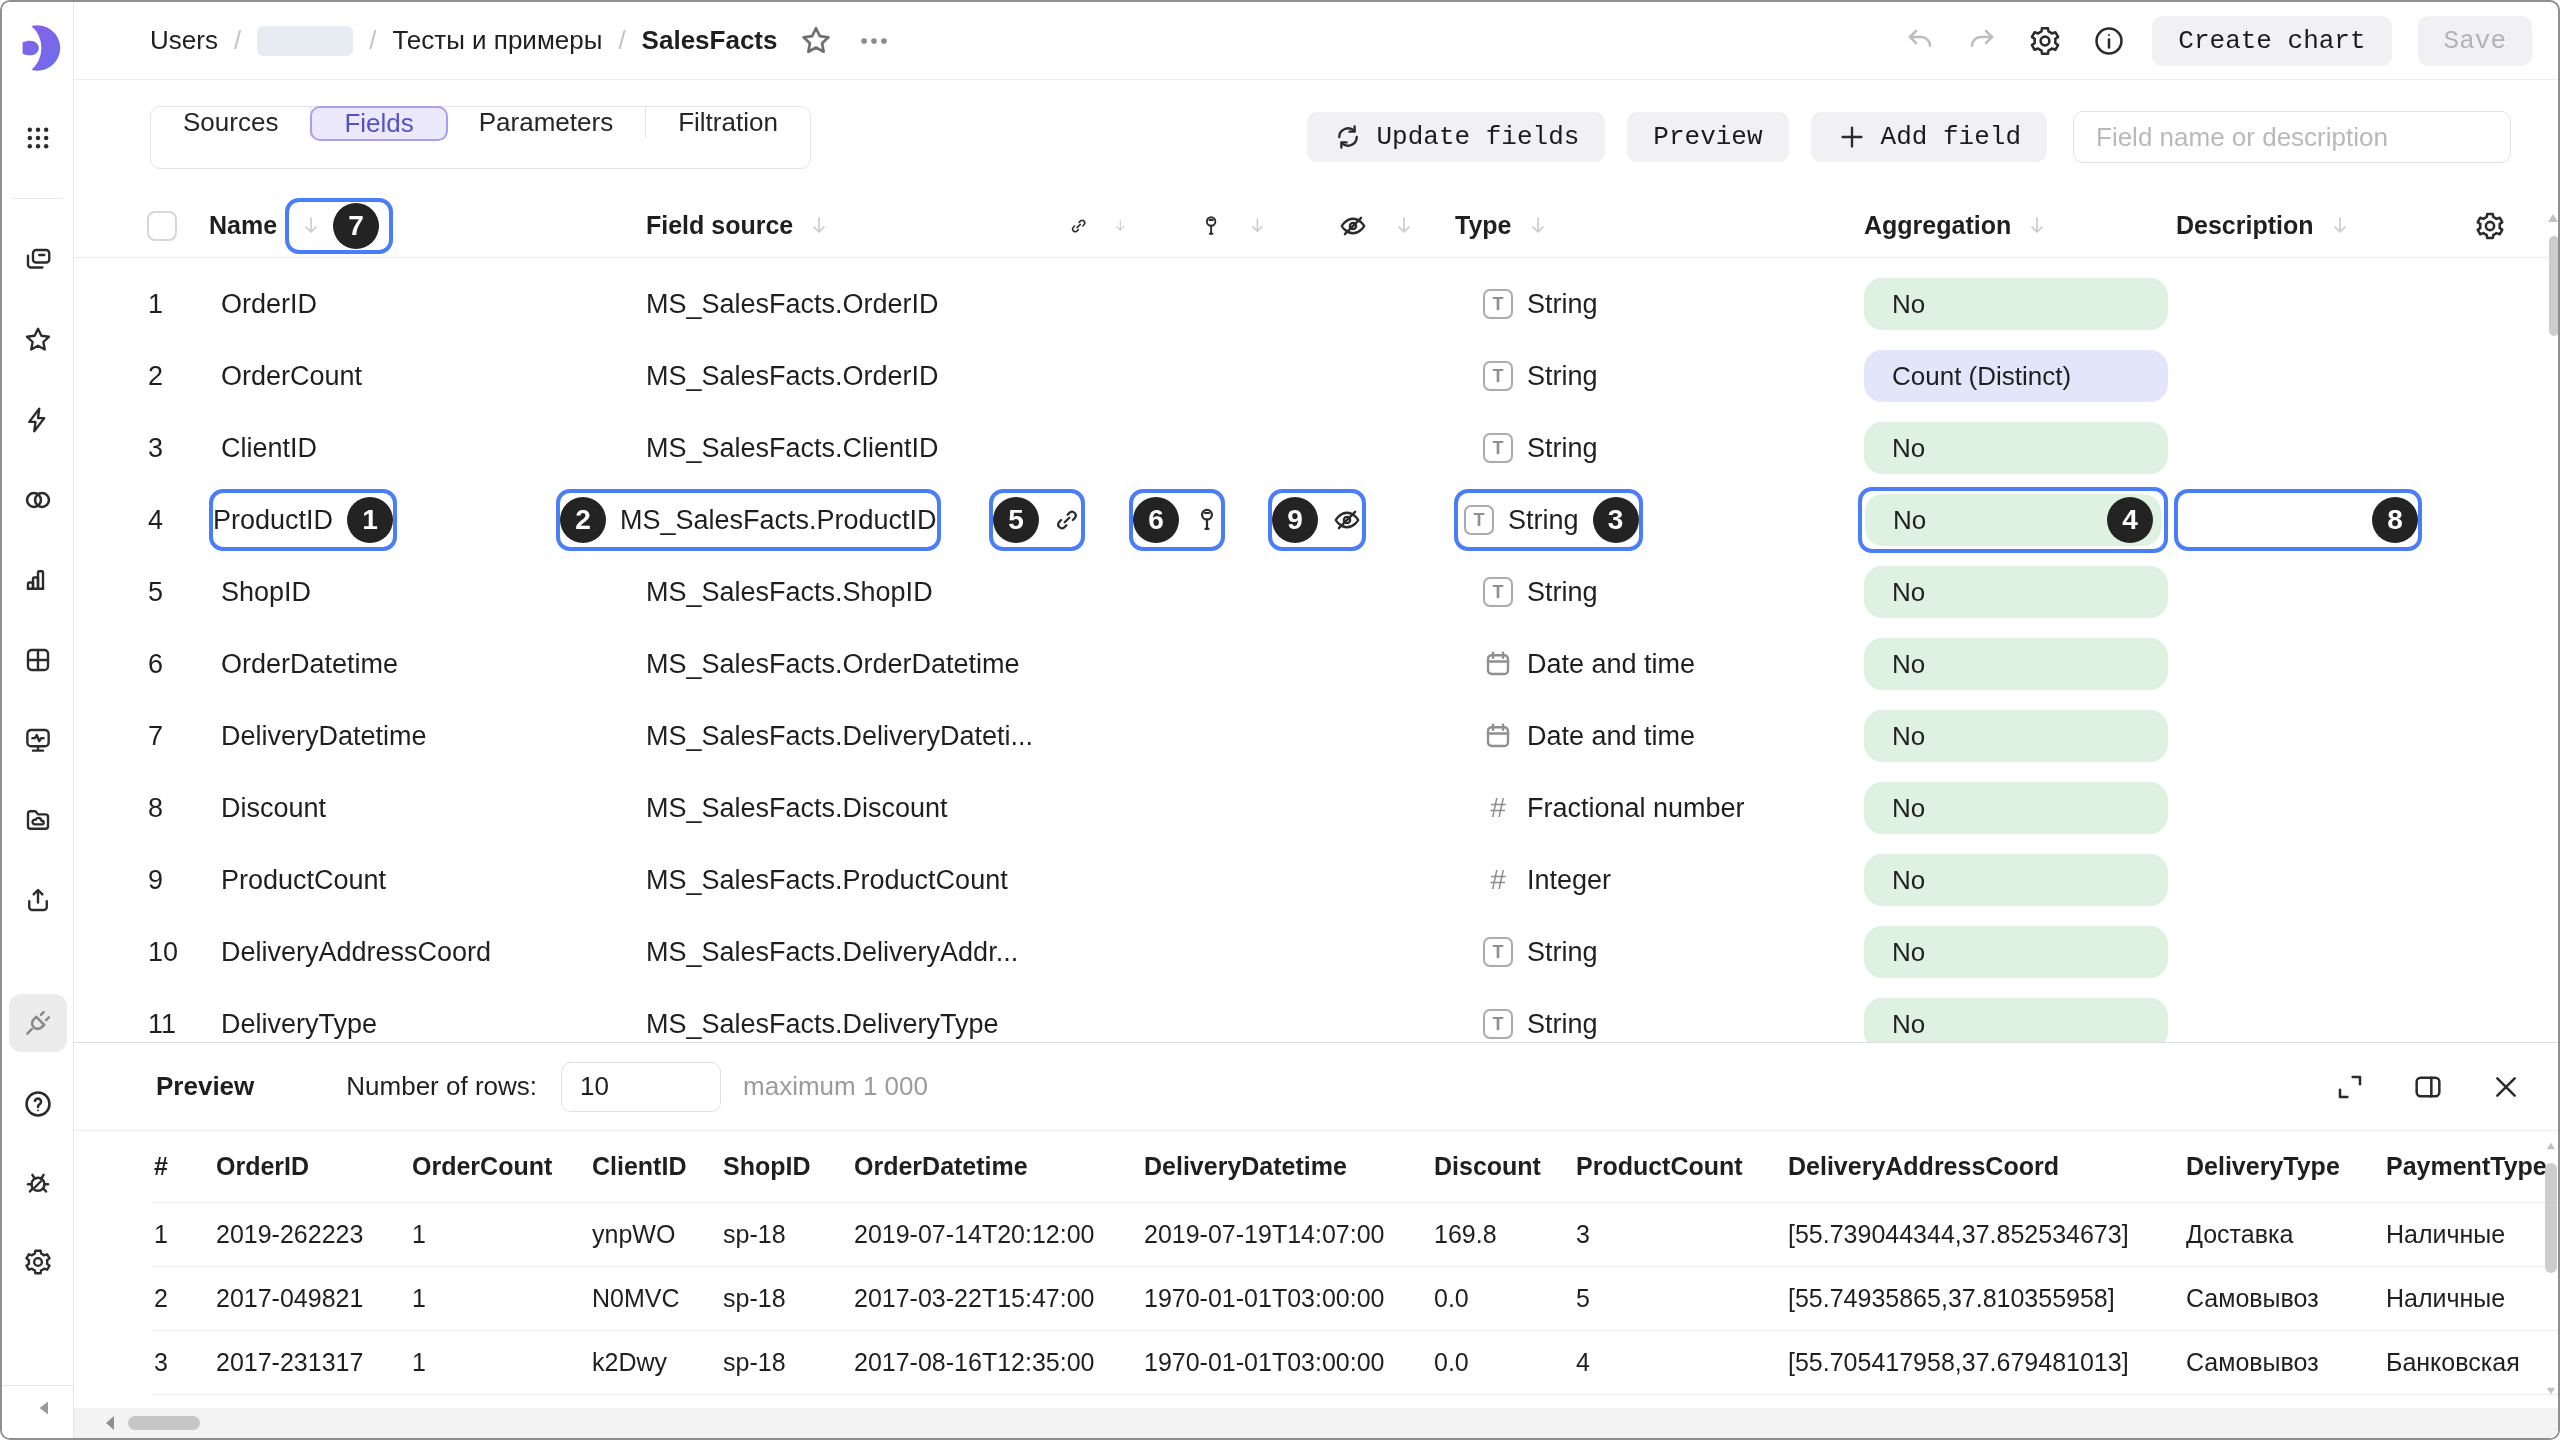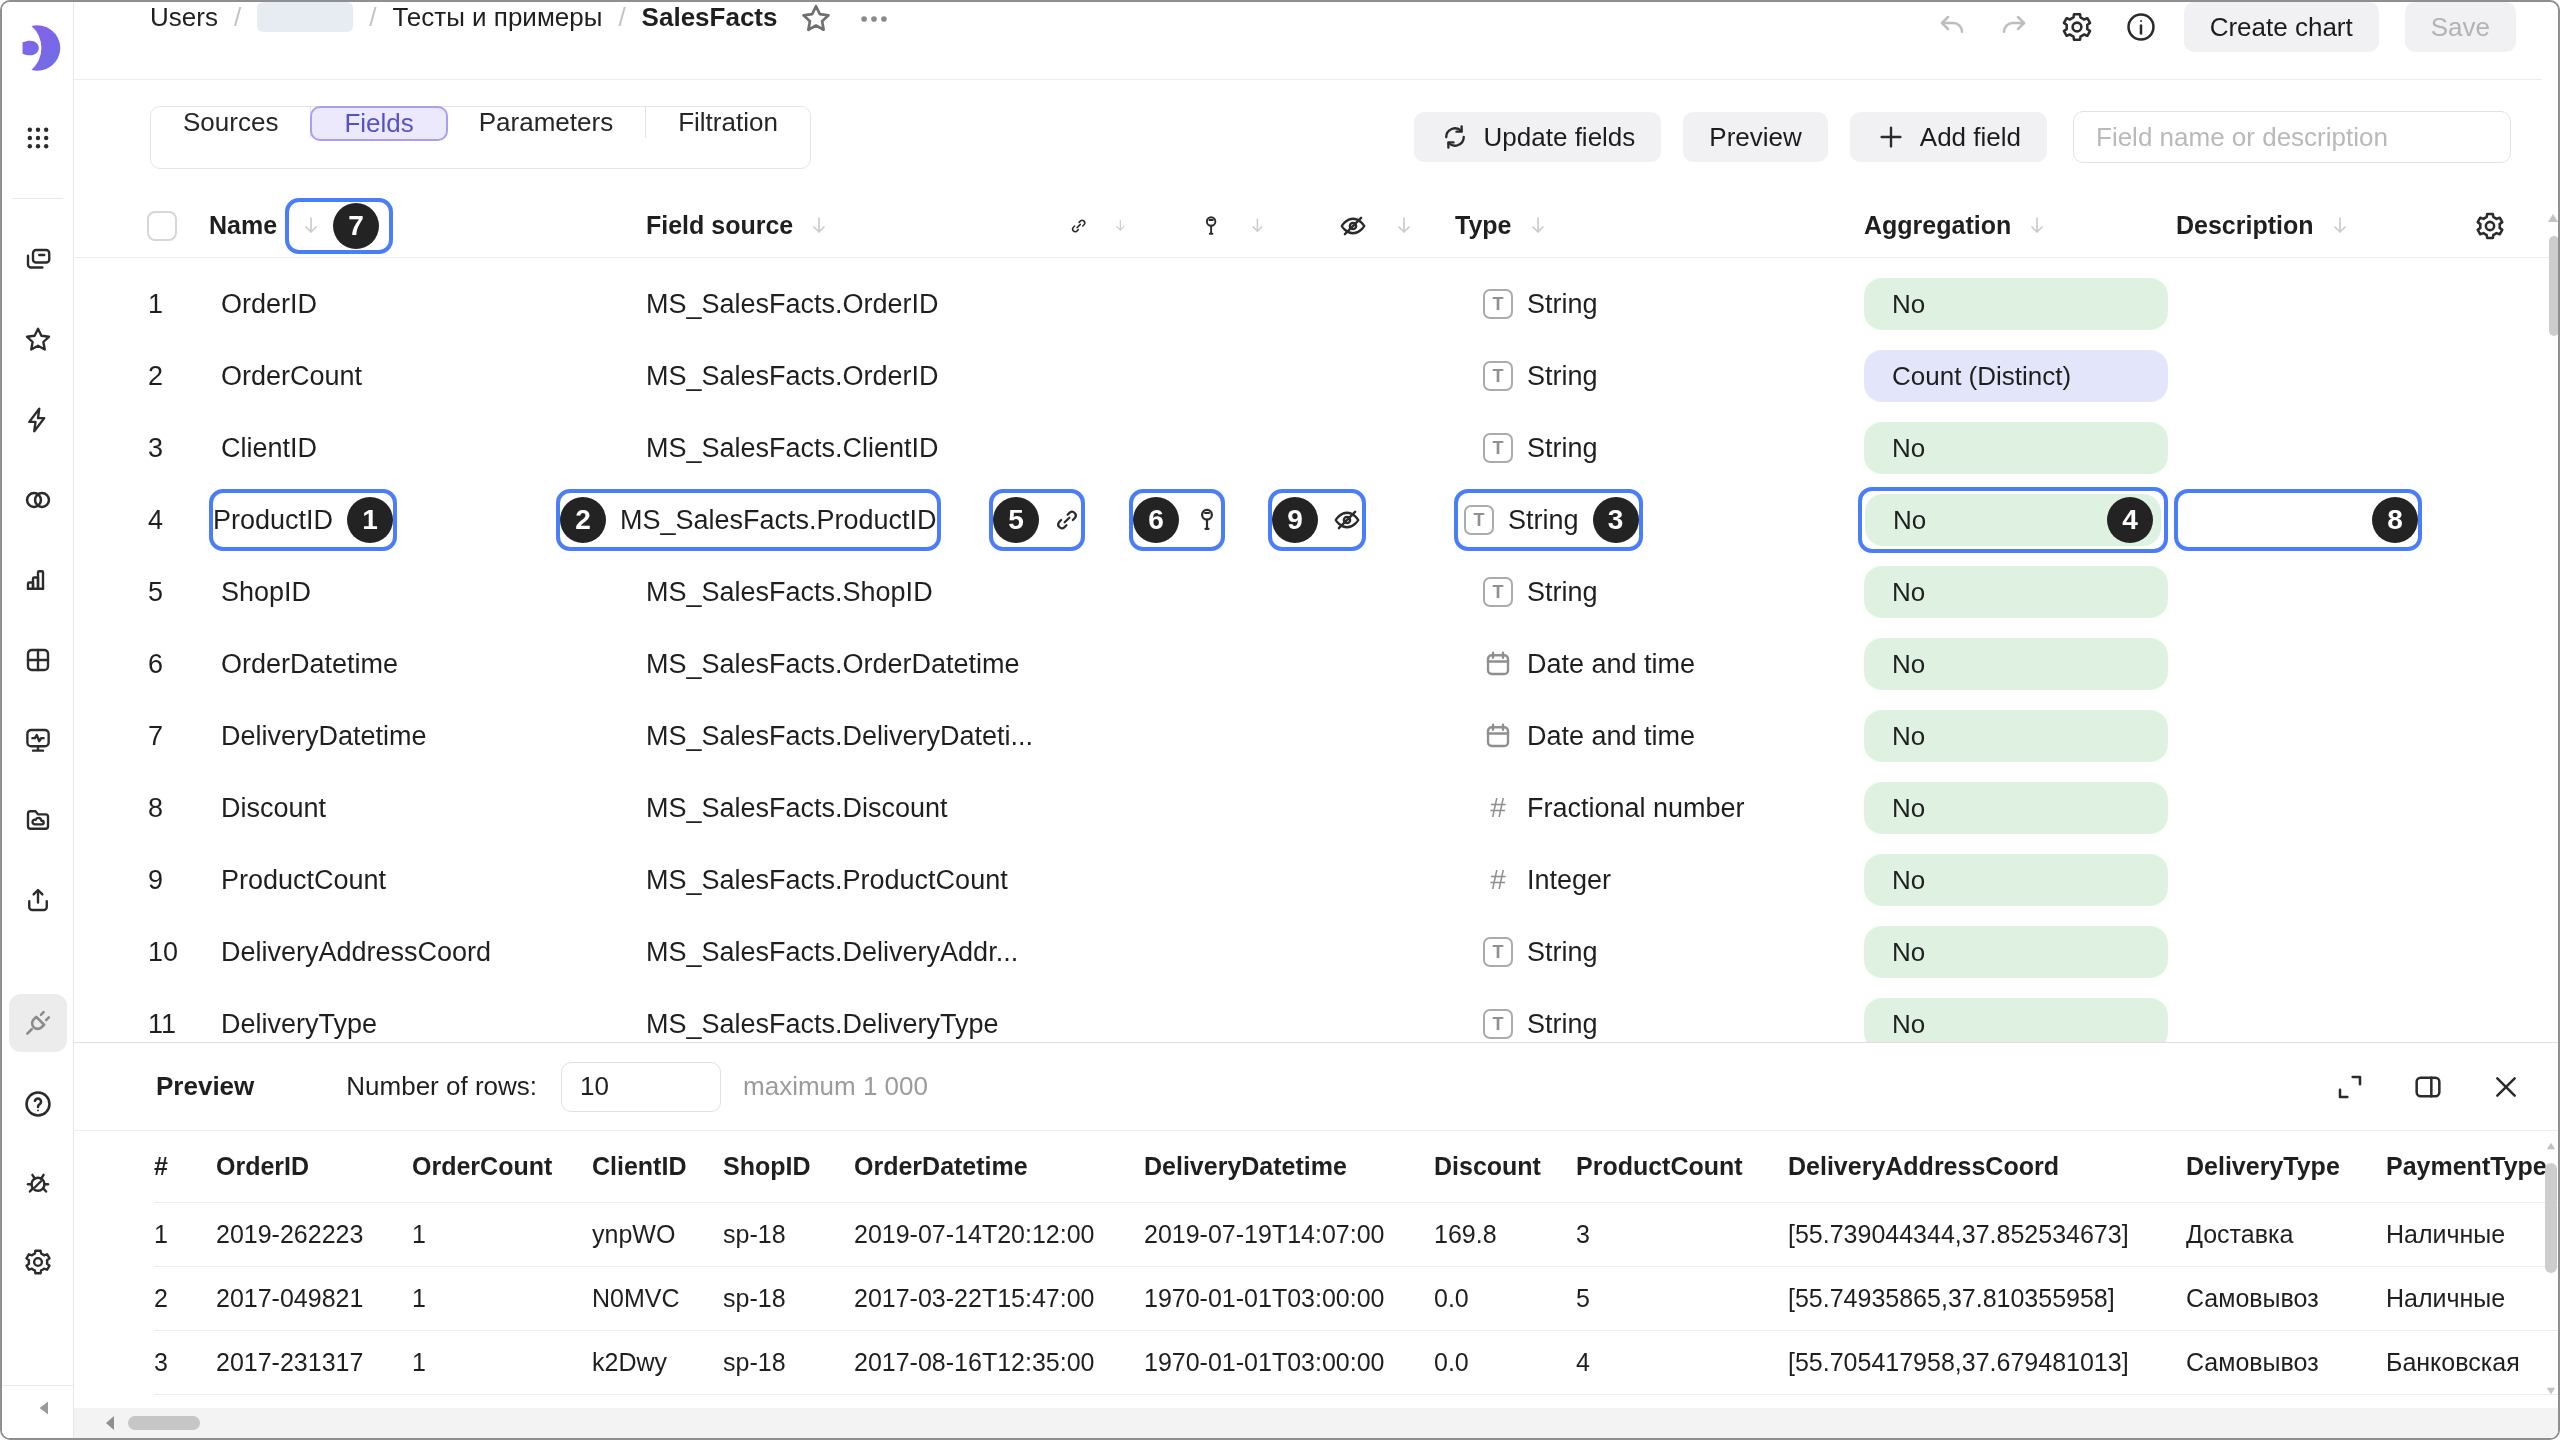--- a/index.html
+++ b/index.html
@@ -12,30 +12,30 @@
   
   .sidebar{position:absolute;left:0;top:0;width:72px;height:100%;background:#fff;border-right:1px solid #e6e6e6;z-index:30;}
   .logo{position:absolute;left:50%;top:46px;transform:translate(-50%,-50%);}
   .sb-item{position:absolute;left:50%;transform:translate(-50%,-50%);width:58px;height:58px;border-radius:12px;
     display:flex;align-items:center;justify-content:center;background:transparent;border:none;padding:0;cursor:pointer;}
   .sb-item.selected{background:#ececec;}
   .sb-item.selected .ico{stroke:#8a8a8a;}
   .sb-divider{position:absolute;left:10px;right:10px;height:1px;background:#e8e8e8;}
 
   
-  .topbar{position:absolute;left:72px;top:0;right:16px;height:78px;border-bottom:1px solid #ededed;
-    display:flex;align-items:flex-start;padding:0 26px 0 76px;font-size:26px;}
+  .topbar{position:absolute;left:72px;top:0;right:0;height:78px;border-bottom:1px solid #ededed;
+    display:flex;align-items:center;padding:0 26px 0 76px;font-size:26px;}
   .crumb-sep{color:#c4c4c4;margin:0 16px;}
   .crumb{color:#1f1f1f;cursor:pointer;}
   .crumb-redacted{width:96px;height:30px;background:#e7ecf3;border-radius:6px;margin:0 0;}
   .crumb-current{font-weight:700;}
   .tb-iconbtn{background:none;border:none;padding:0;margin-left:30px;cursor:pointer;display:flex;align-items:center;}
   .tb-right{margin-left:auto;display:flex;align-items:center;}
   .btn{height:50px;border:none;border-radius:10px;background:#f1f1f3;color:#1c1c1c;font-size:26px;
-    font-family:Liberation Sans, sans-serif;display:flex;align-items:center;gap:14px;padding:0 26px;cursor:pointer;}
+    font-family:Liberation Mono, monospace;display:flex;align-items:center;gap:14px;padding:0 26px;cursor:pointer;}
   .btn.disabled{color:#b3b3b3;cursor:default;}
   .tb-right .btn{margin-left:26px;}
 
   
   .toolbar{position:absolute;left:148px;top:106px;right:47px;height:58px;display:flex;align-items:center;}
   .tabs{display:flex;border:1px solid #e4e4e4;border-radius:10px;height:63px;align-items:flex-start;}
   .tab{display:flex;align-items:center;padding:0 32px;font-size:26px;color:#262626;border:none;background:#fff;
     font-family:inherit;cursor:pointer;border-right:1px solid #e4e4e4;}
   .tab:first-child{border-radius:10px 0 0 10px;}
   .tab:last-child{border-right:none;border-radius:0 10px 10px 0;}

